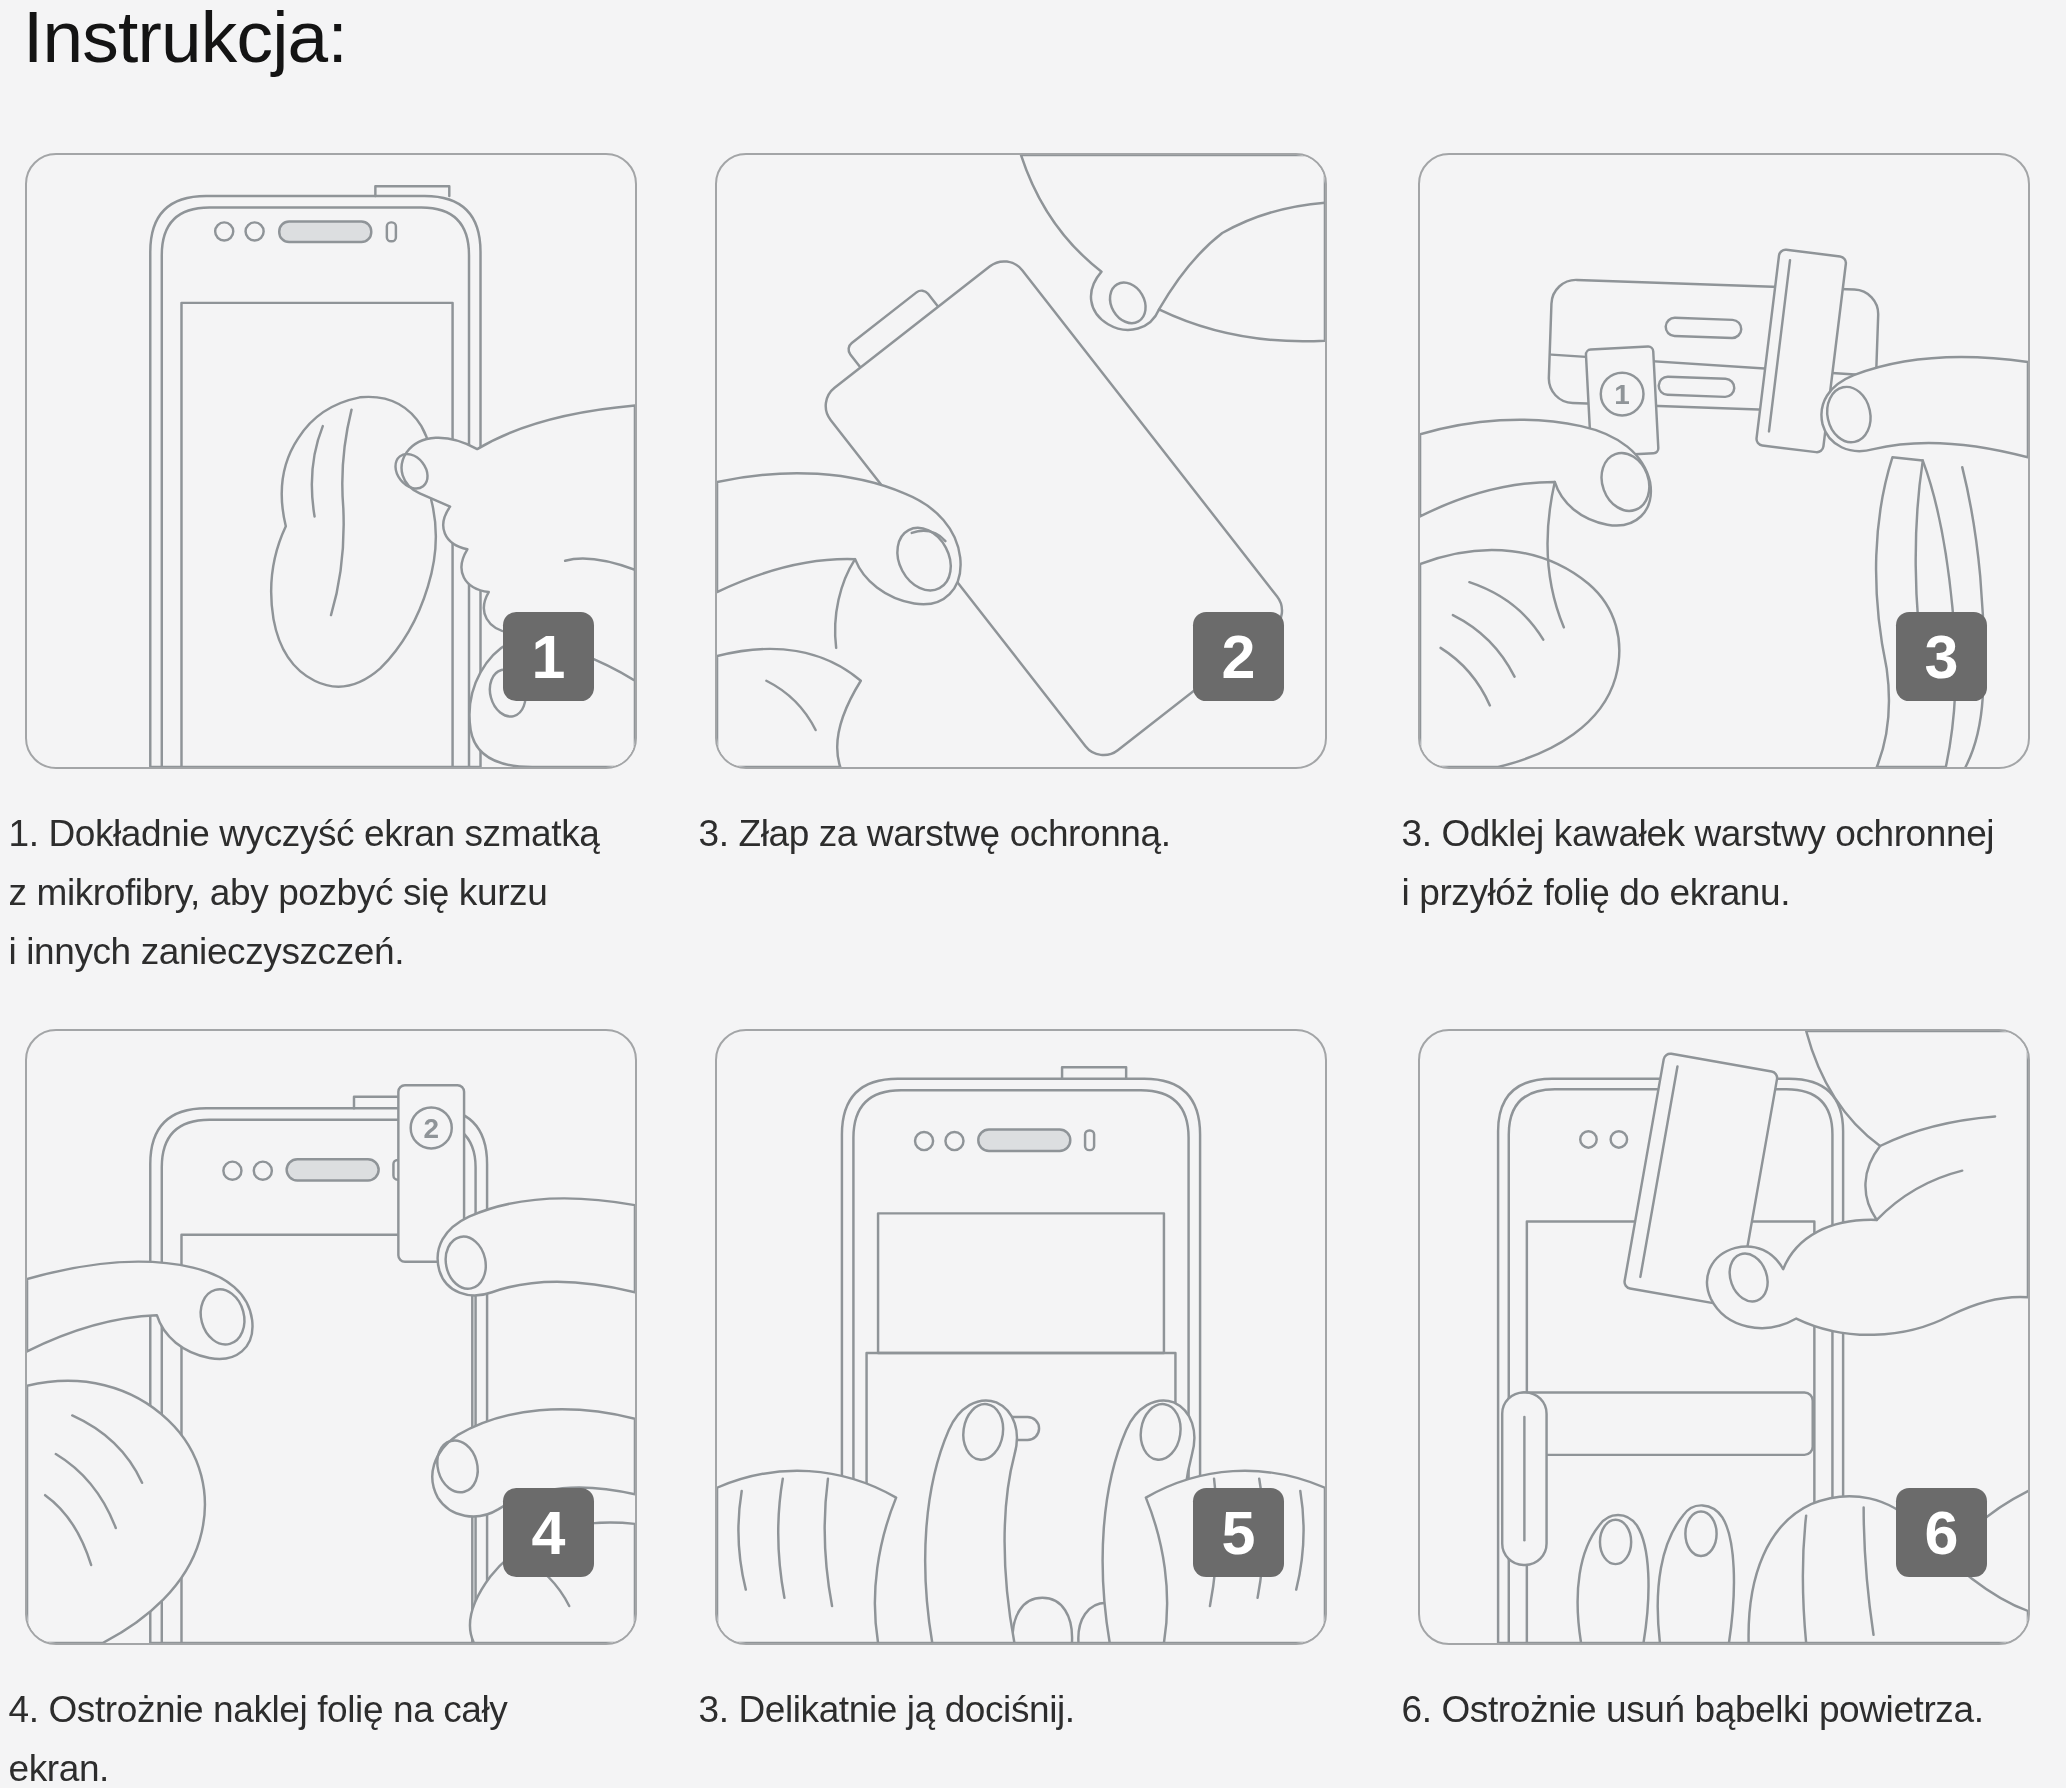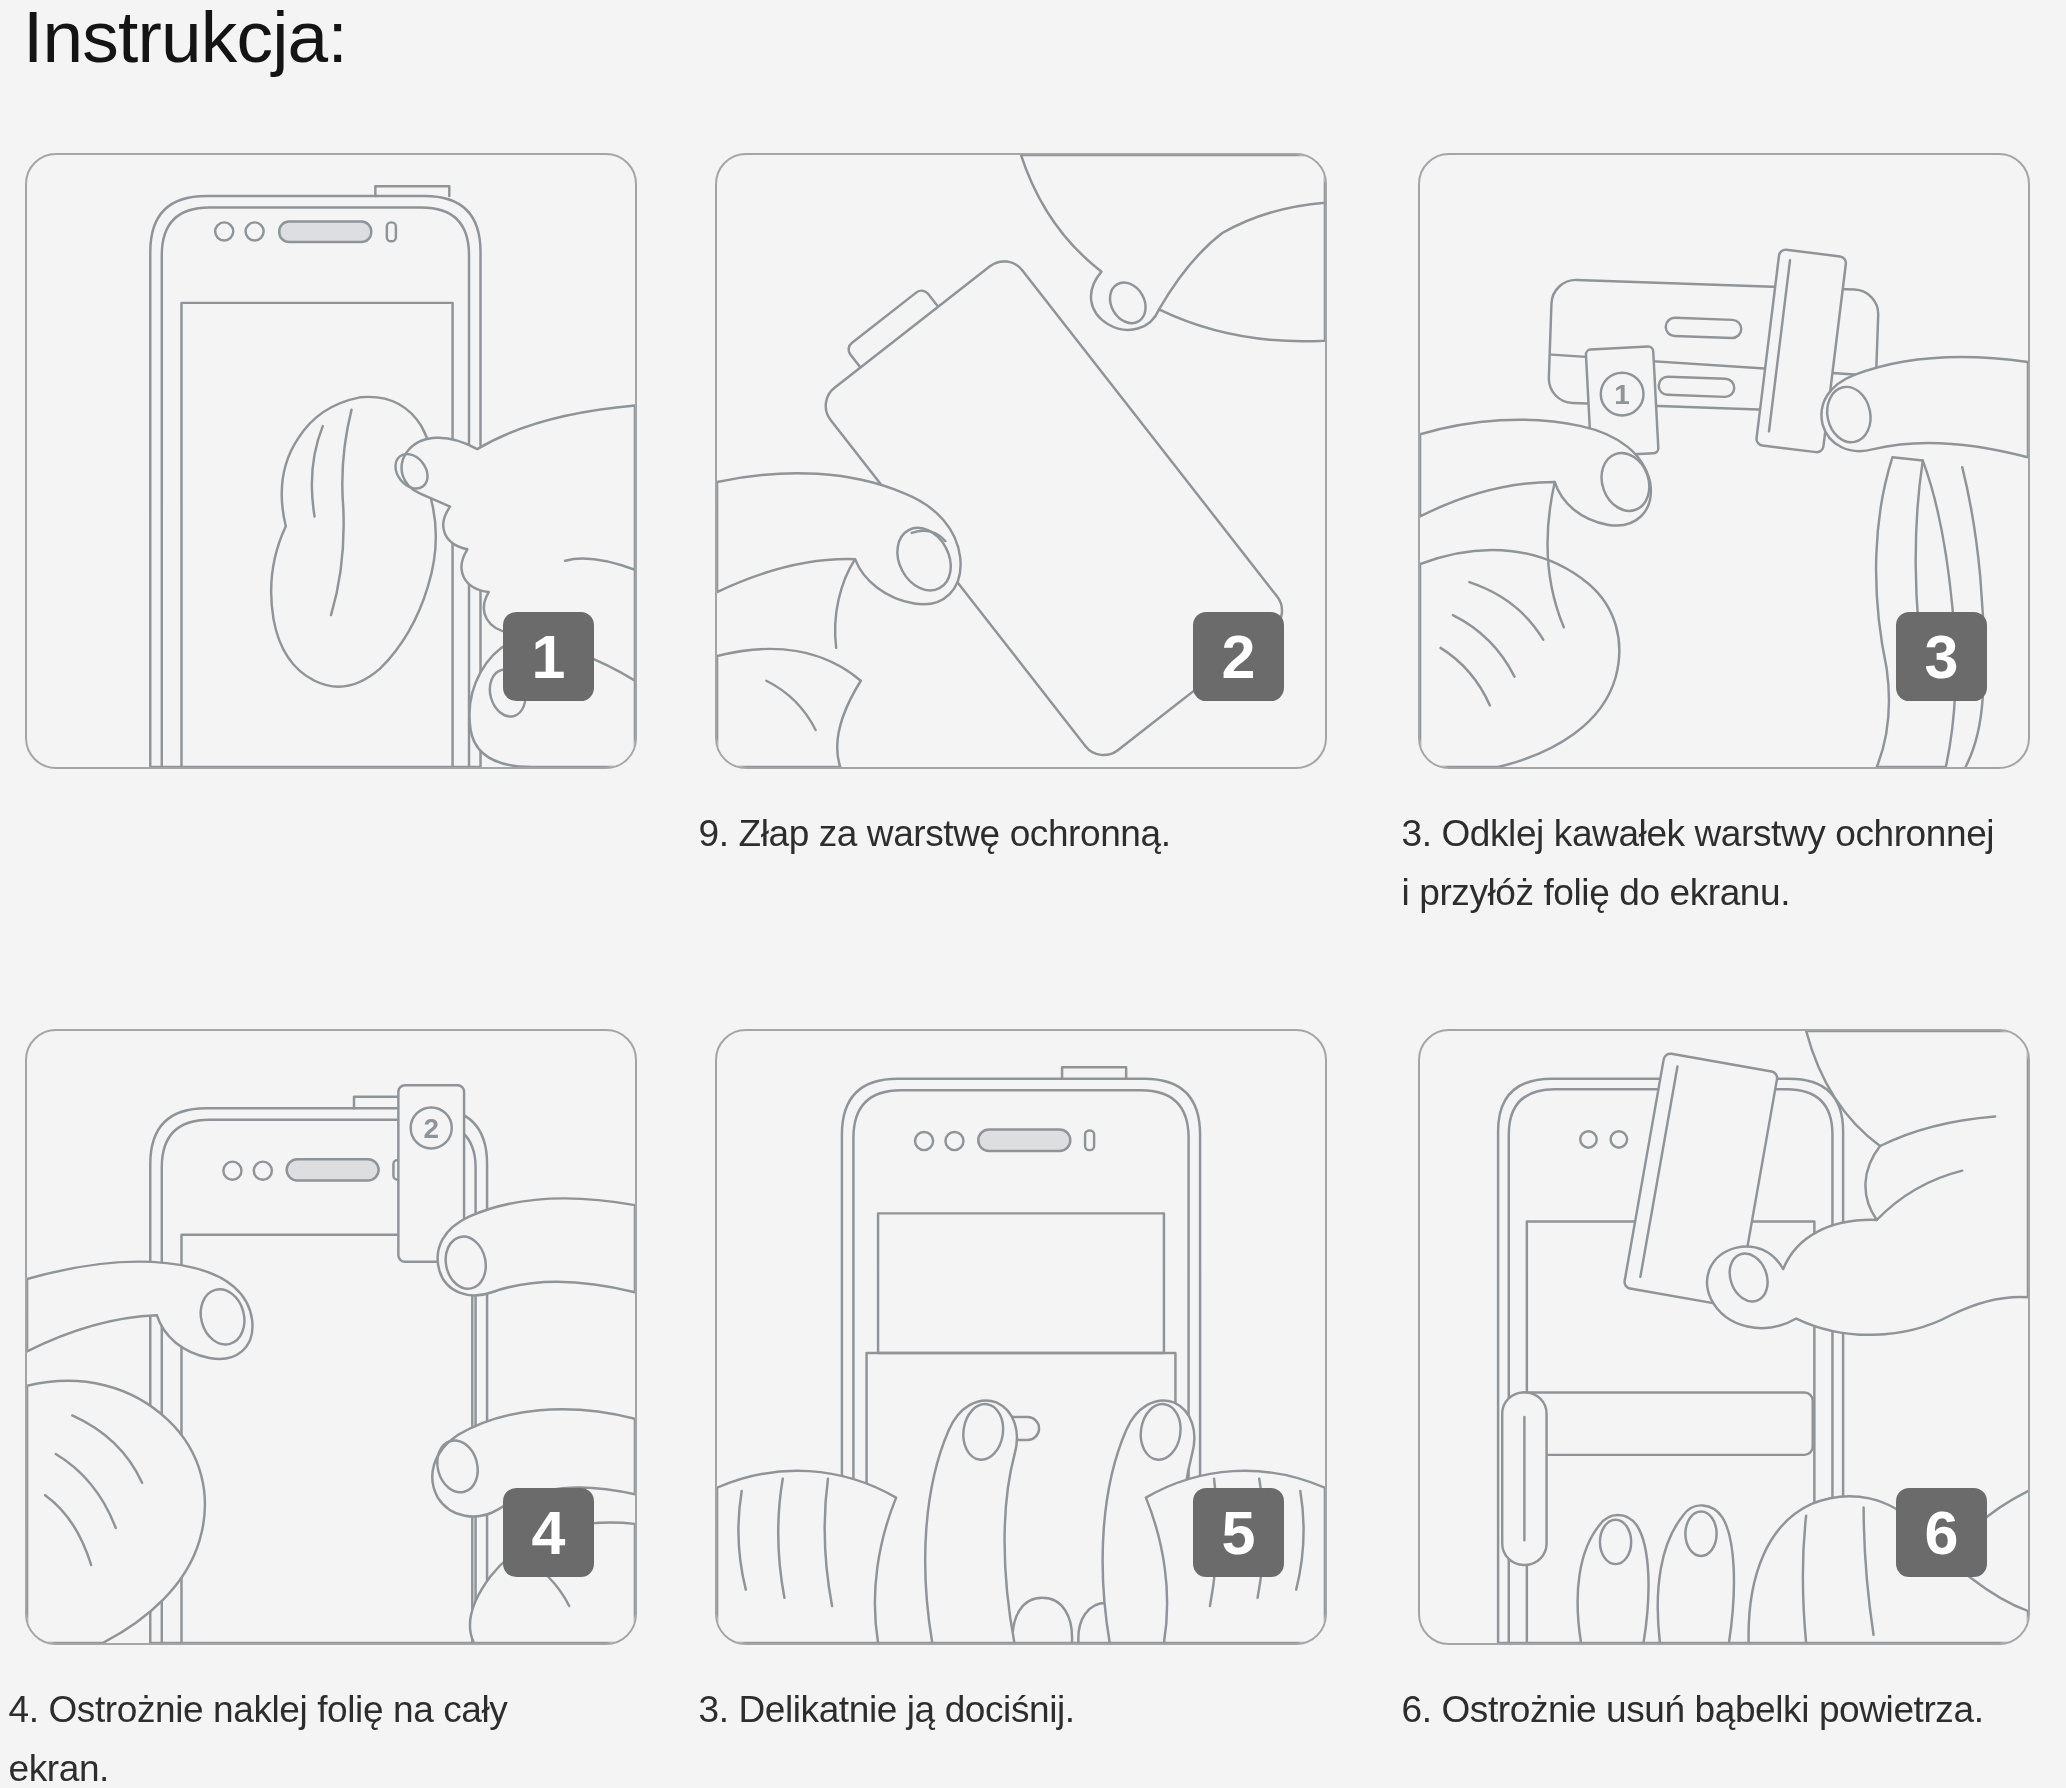--- a/index.html
+++ b/index.html
@@ -62,20 +62,23 @@
       <path class="fill" d="M740 305 C660 312 598 328 548 358 C512 338 478 340 462 362 C450 380 456 402 478 412 L515 428 C498 452 508 474 536 480 C520 506 532 528 562 532 C548 556 560 578 590 582 C585 645 620 702 672 745 L740 745 Z"></path>
       <ellipse cx="468" cy="385" rx="17" ry="23" transform="rotate(-38 468 385)"></ellipse>
       <path class="fill" d="M600 588 C560 602 532 648 540 700 C546 736 580 745 615 745 L740 745 V640 C700 615 650 596 600 588 Z"></path>
       <ellipse cx="585" cy="655" rx="21" ry="29" transform="rotate(-15 585 655)"></ellipse>
       <path d="M740 505 C705 492 676 488 655 494"></path>
     </svg>
     <div class="badge">
         <span>1</span>
       </div>
   </div>
+  <figcaption class="caption">1. Dokładnie wyczyść ekran szmatką
+z mikrofibry, aby pozbyć się kurzu
+i innych zanieczyszczeń.</figcaption>
 </figure>
 
 <figure class="step step-2">
   <div class="panel">
     <svg class="art" viewBox="0 0 740 745" aria-hidden="true">
       <g transform="rotate(-38 410 430)">
         <rect class="fill" x="330" y="120" width="120" height="140" rx="10"></rect>
         <rect class="fill" x="262" y="150" width="296" height="560" rx="28"></rect>
       </g>
       <path class="fill" d="M370 0 C388 55 420 105 468 142 C448 165 452 192 476 206 C500 220 528 212 538 188 C600 218 668 230 740 226 L740 0 Z"></path>
@@ -85,21 +88,21 @@
       <ellipse cx="252" cy="492" rx="30" ry="40" transform="rotate(-28 252 492)"></ellipse>
       <path d="M237 460 Q262 452 278 470"></path>
       <path d="M168 492 C150 520 140 560 145 600"></path>
       <path class="fill" d="M0 610 C70 592 130 602 175 640 C150 680 140 715 150 745 L0 745 Z"></path>
       <path d="M60 640 Q100 660 120 700"></path>
     </svg>
     <div class="badge">
         <span>2</span>
       </div>
   </div>
-  <figcaption class="caption">9. Złap za warstwę ochronną.</figcaption>
+  <figcaption class="caption">3. Złap za warstwę ochronną.</figcaption>
 </figure>
 
 <figure class="step step-3">
   <div class="panel">
     <svg class="art" viewBox="0 0 740 745" aria-hidden="true">
       <g transform="rotate(2 360 240)">
         <rect class="fill" x="158" y="158" width="398" height="150" rx="30"></rect>
         <path d="M160 250 L554 262"></path>
         <rect x="298" y="200" width="92" height="22" rx="11"></rect>
         <rect x="292" y="272" width="92" height="22" rx="11"></rect>

